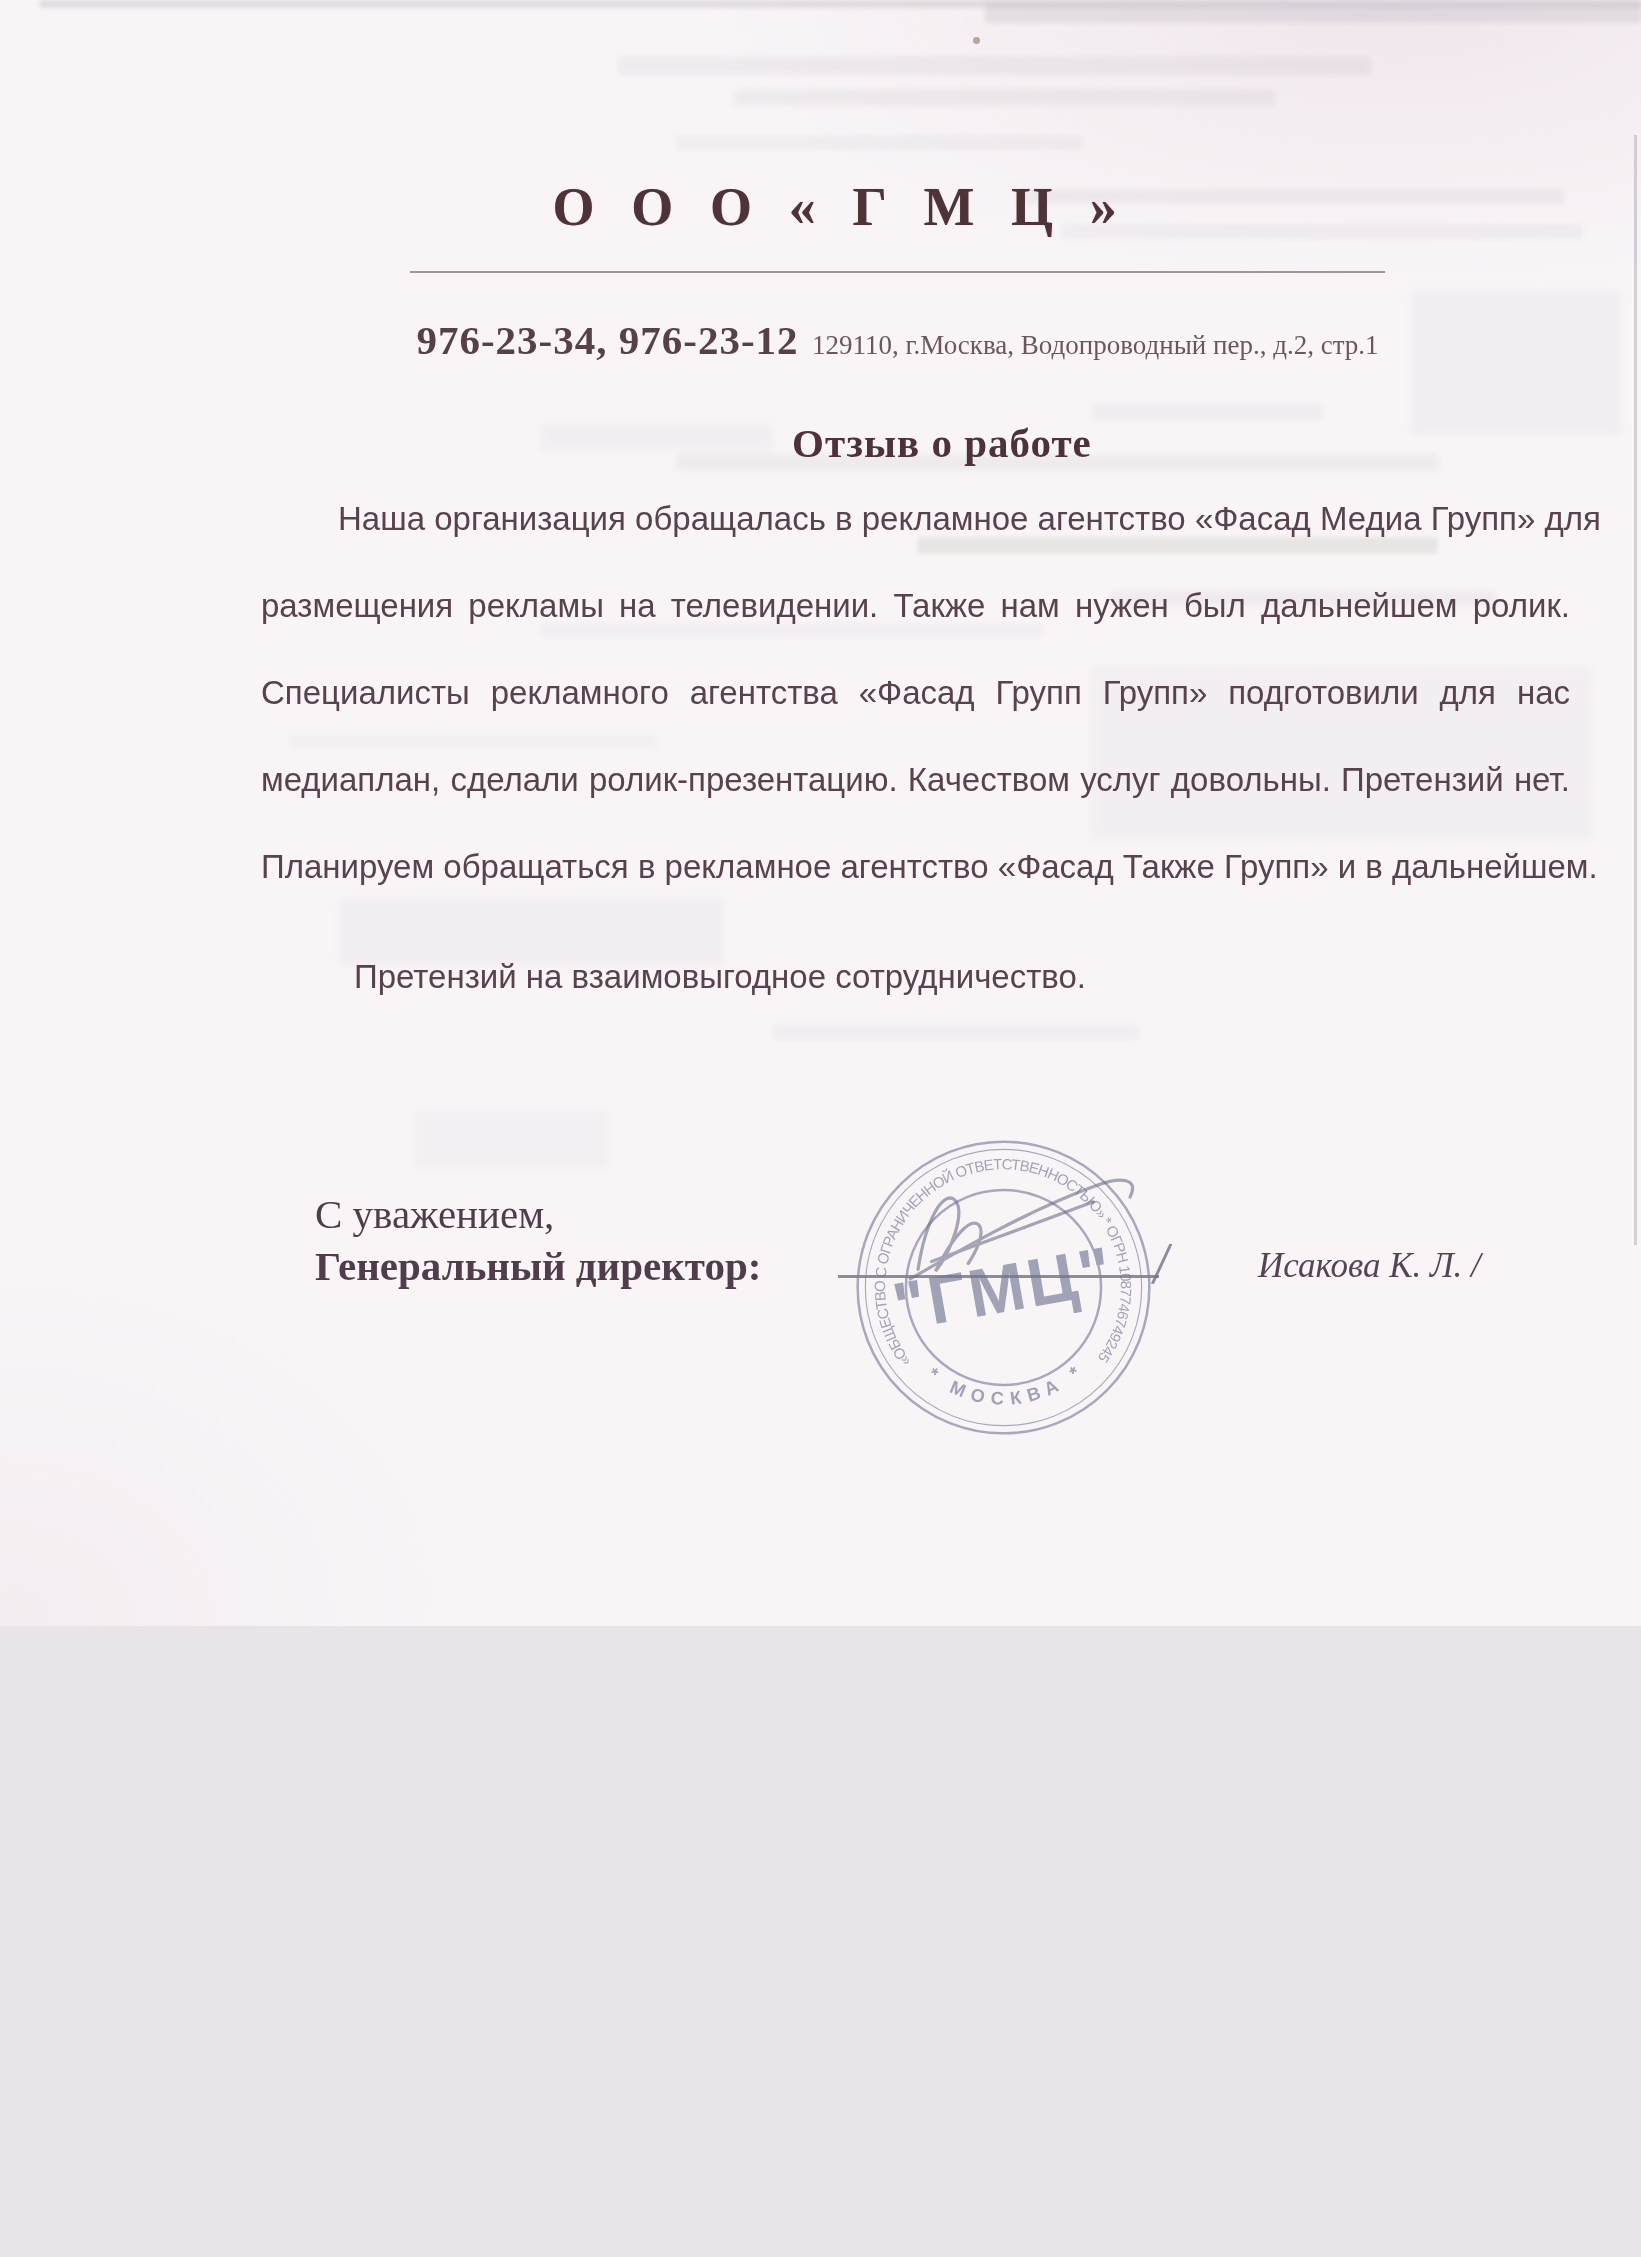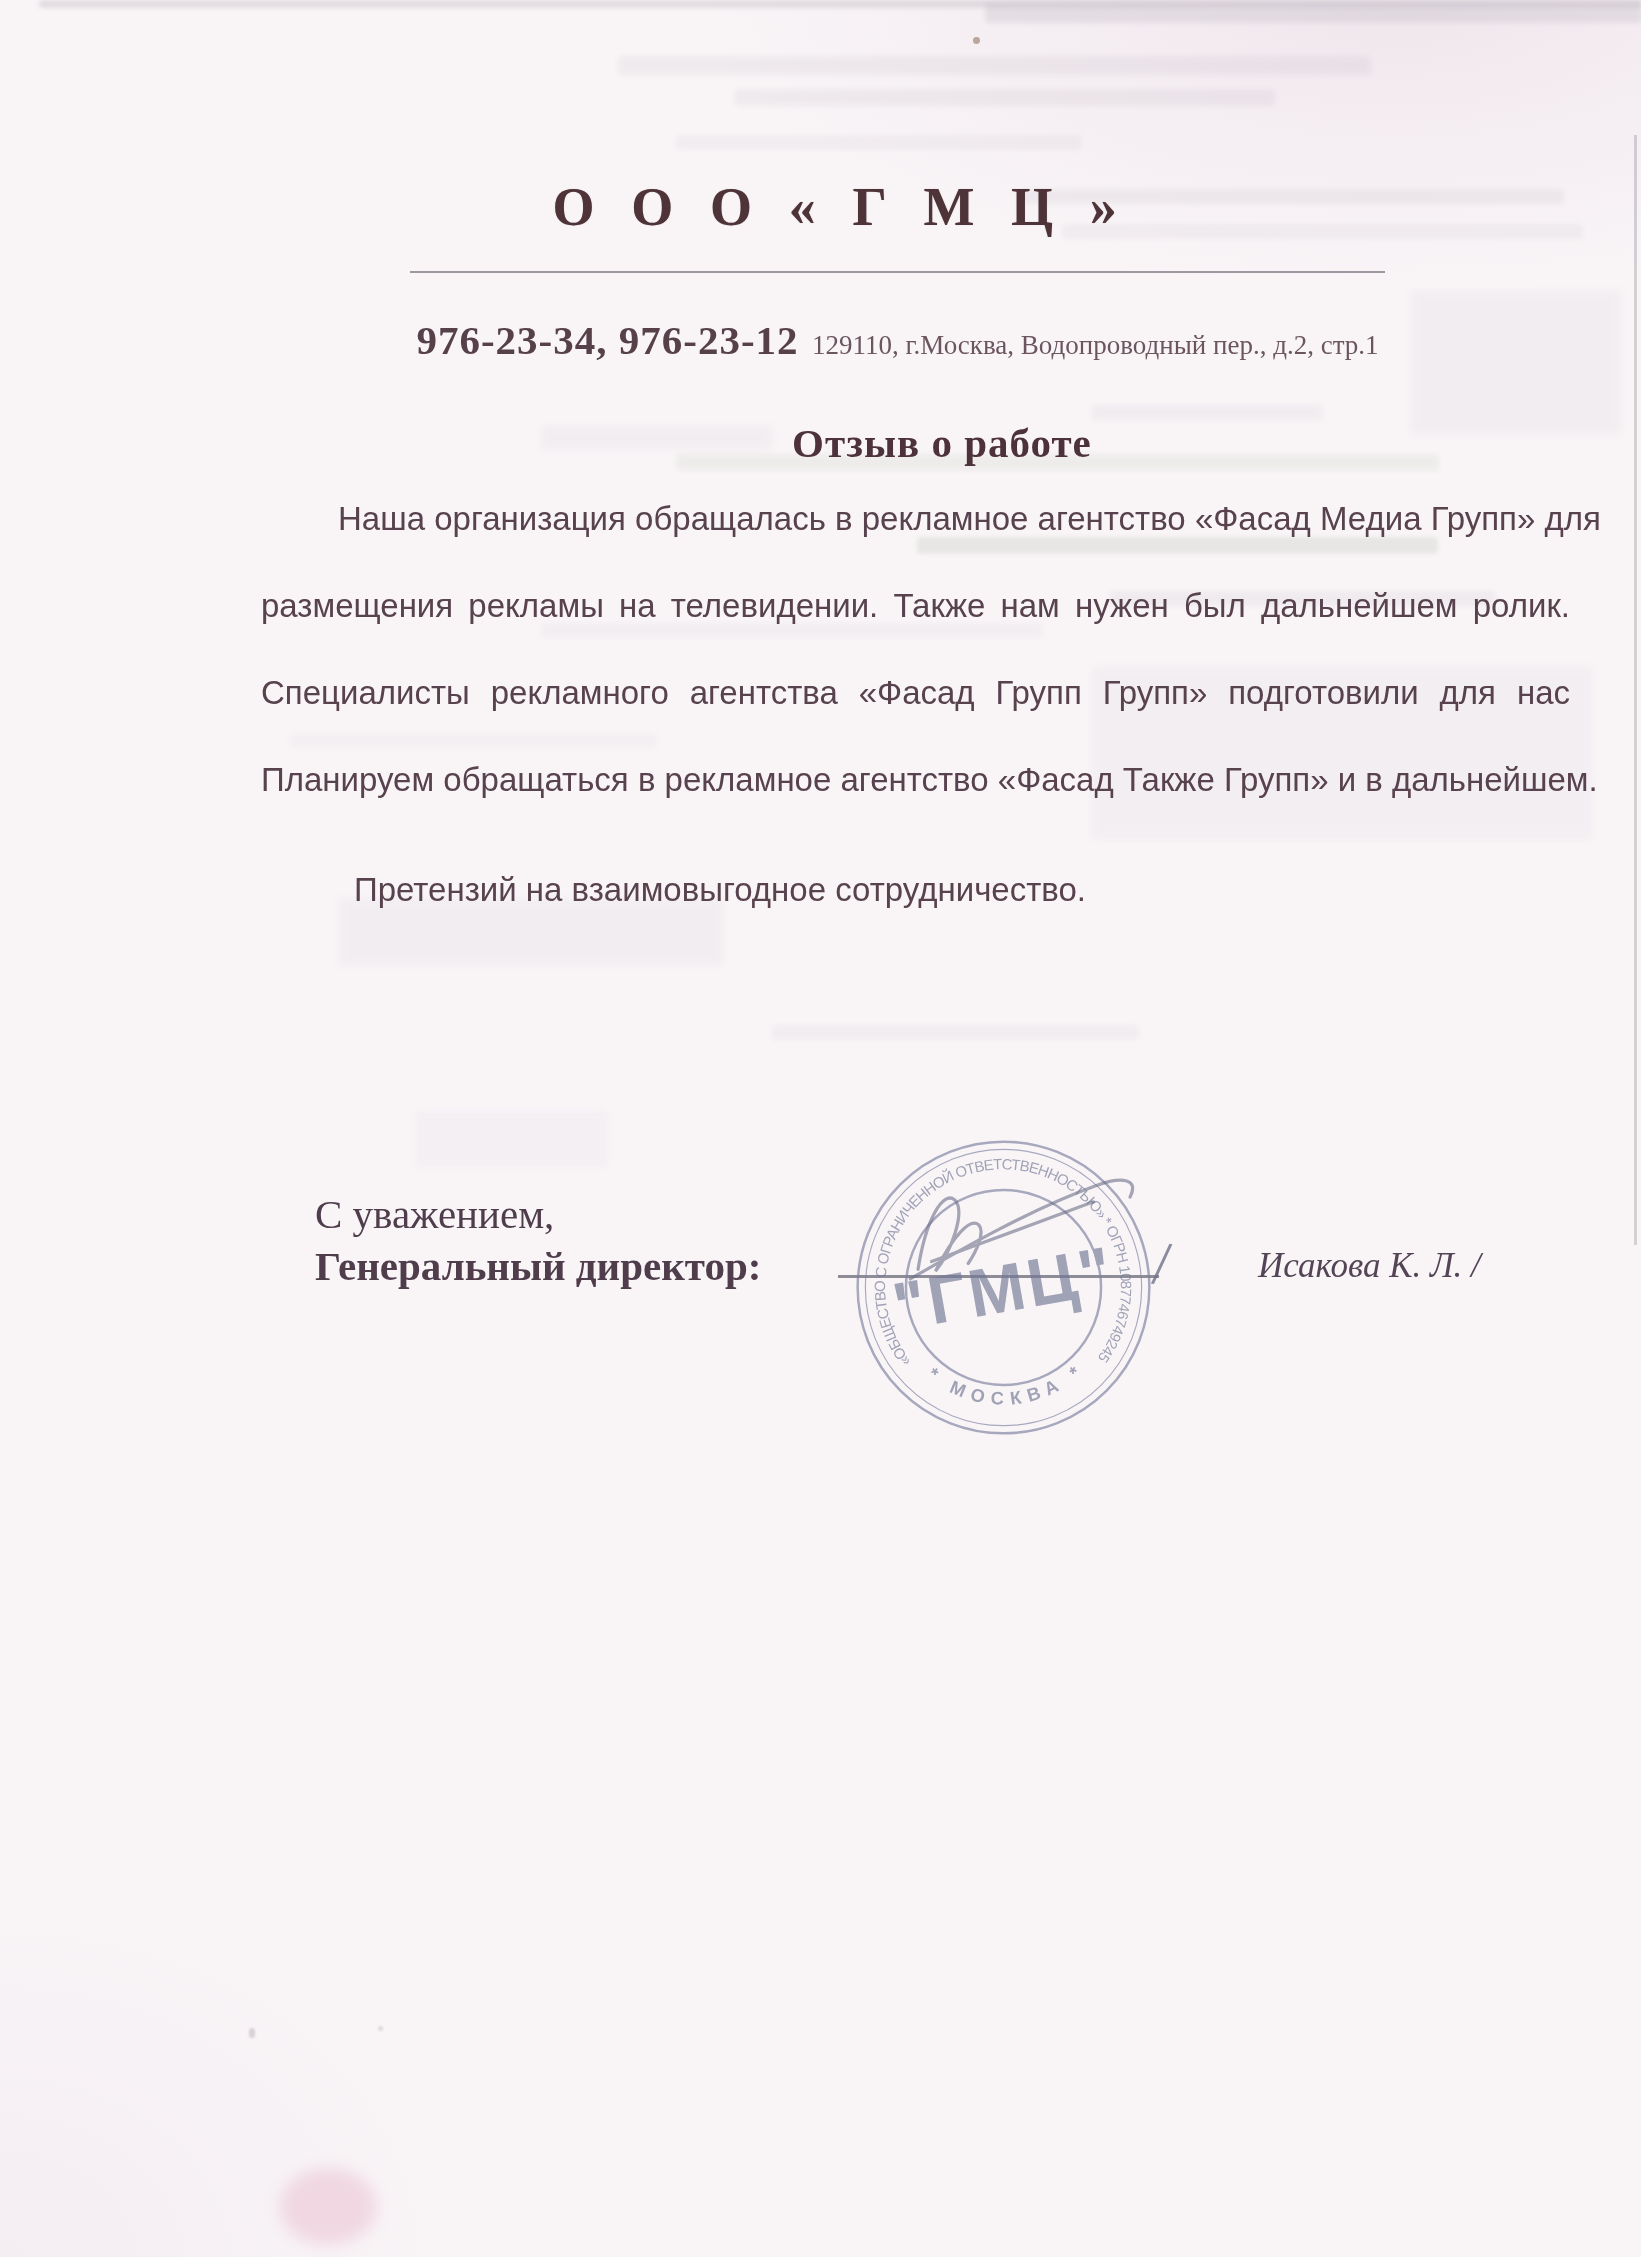--- a/index.html
+++ b/index.html
@@ -1,19 +1,19 @@
 <!DOCTYPE html>
 <html><head>
 <meta charset="utf-8">
 <style>
   html,body{margin:0;padding:0;}
   body{background:#e9e4e8;}
   .page{
     position:relative;
-    width:1641px;height:2257px;
+    width:1641px;height:1626px;
     margin:0 auto;
     overflow:hidden;
     background:
       radial-gradient(1159px 483px at 85% 0%, rgba(232,218,228,.55), rgba(232,218,228,0) 60%),
       radial-gradient(869px 676px at 0% 100%, rgba(236,226,233,.4), rgba(236,226,233,0) 55%),
       #f9f5f7;
     font-family:"Liberation Serif", serif;
     color:#4f3a44;
   }
   .abs{position:absolute;}
@@ -139,20 +139,21 @@
   <div class="abs contact-line">
     <span class="phones">976-23-34, 976-23-12</span><span class="address">129110, г.Москва,  Водопроводный пер., д.2, стр.1</span>
   </div>
 
   <div class="abs doc-title">Отзыв о работе</div>
 
   <div class="abs body-text">
     <div class="line first">Наша организация обращалась в рекламное агентство «Фасад Медиа Групп» для</div>
     <div class="line">размещения рекламы на телевидении. Также нам нужен был дальнейшем ролик.</div>
     <div class="line">Специалисты рекламного агентства «Фасад Групп Групп» подготовили для нас</div>
+    <div class="line">медиаплан, сделали ролик-презентацию. Качеством услуг довольны. Претензий нет.</div>
     <div class="line">Планируем обращаться в рекламное агентство «Фасад Также Групп» и в дальнейшем.</div>
     <div class="line last">Претензий на взаимовыгодное сотрудничество.</div>
   </div>
 
   <div class="abs salutation">С уважением,</div>
   <div class="abs position">Генеральный директор:</div>
   <div class="abs sig-underline"></div>
   <div class="abs pen-slash">/</div>
   <div class="abs signatory">Исакова К. Л. /</div>
 

